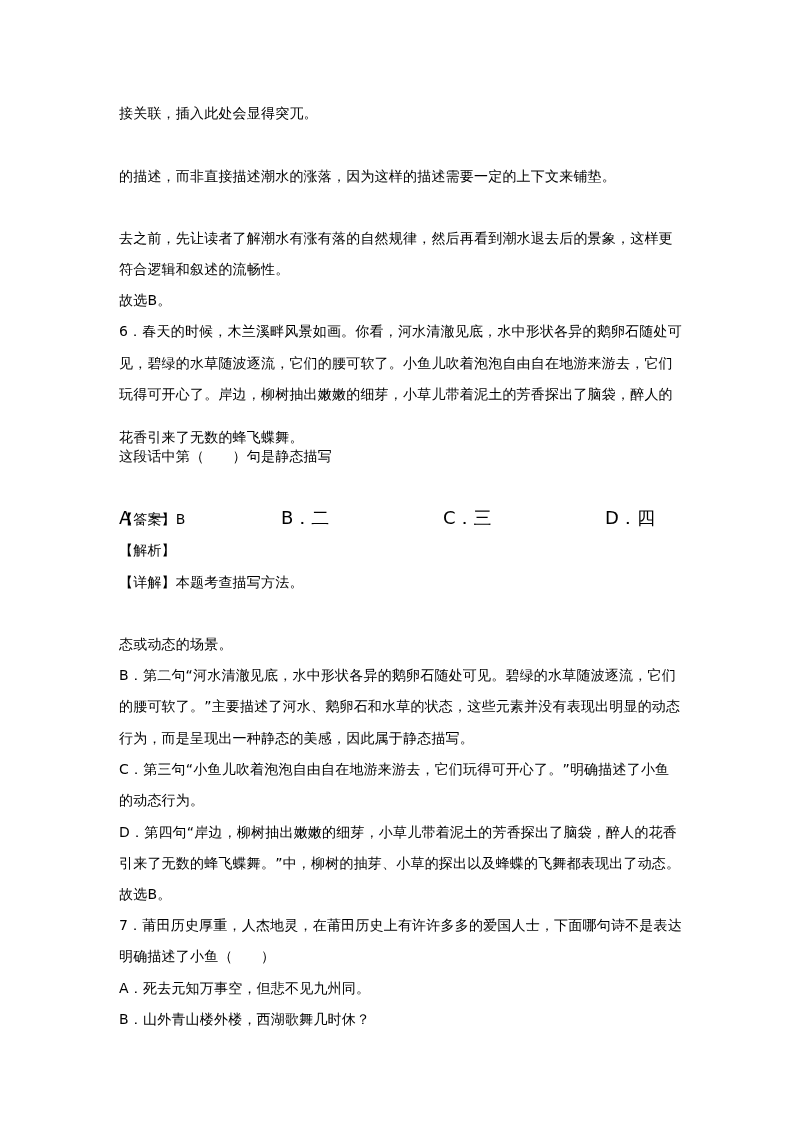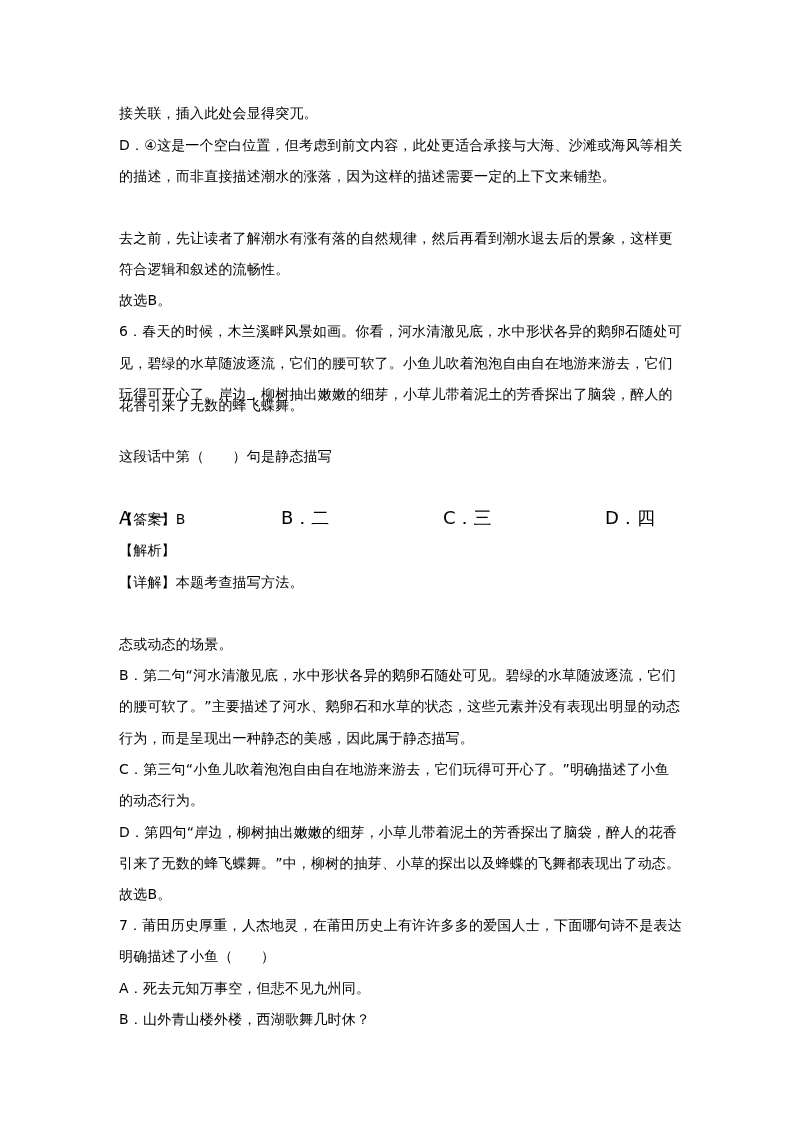--- a/index.html
+++ b/index.html
@@ -41,30 +41,29 @@
     .blue {
       color: #000000;
     }
   </style>
 </head>
 <body>
 
 <div class="page">
 
   <div class="line" style="top:104px">接关联，插入此处会显得突兀。</div>
-  <div class="line" style="top:136px">D．④这是一个空白位置，但考虑到前文内容，此处更适合承接与大海、沙滩或海风等相关</div>
   <div class="line" style="top:167px">的描述，而非直接描述潮水的涨落，因为这样的描述需要一定的上下文来铺垫。</div>
   <div class="line" style="top:229px">去之前，先让读者了解潮水有涨有落的自然规律，然后再看到潮水退去后的景象，这样更</div>
   <div class="line" style="top:260px">符合逻辑和叙述的流畅性。</div>
   <div class="line" style="top:291px">故选B。</div>
 
   <div class="line" style="top:322px">6．春天的时候，木兰溪畔风景如画。你看，河水清澈见底，水中形状各异的鹅卵石随处可</div>
   <div class="line" style="top:354px">见，碧绿的水草随波逐流，它们的腰可软了。小鱼儿吹着泡泡自由自在地游来游去，它们</div>
   <div class="line" style="top:385px">玩得可开心了。岸边，柳树抽出嫩嫩的细芽，小草儿带着泥土的芳香探出了脑袋，醉人的</div>
-  <div class="line" style="top:396px">花香引来了无数的蜂飞蝶舞。</div>
+  <div class="line" style="top:428px">花香引来了无数的蜂飞蝶舞。</div>
   <div class="line" style="top:447px">这段话中第（　　）句是静态描写</div>
 
   <div class="opt" style="left:119px; top:479px">
     <span>A．</span><span>一</span>
   </div>
   <div class="opt" style="left:281px; top:479px">
     <span>B．</span><span>二</span>
   </div>
   <div class="opt" style="left:443px; top:479px">
     <span>C．</span><span>三</span>

